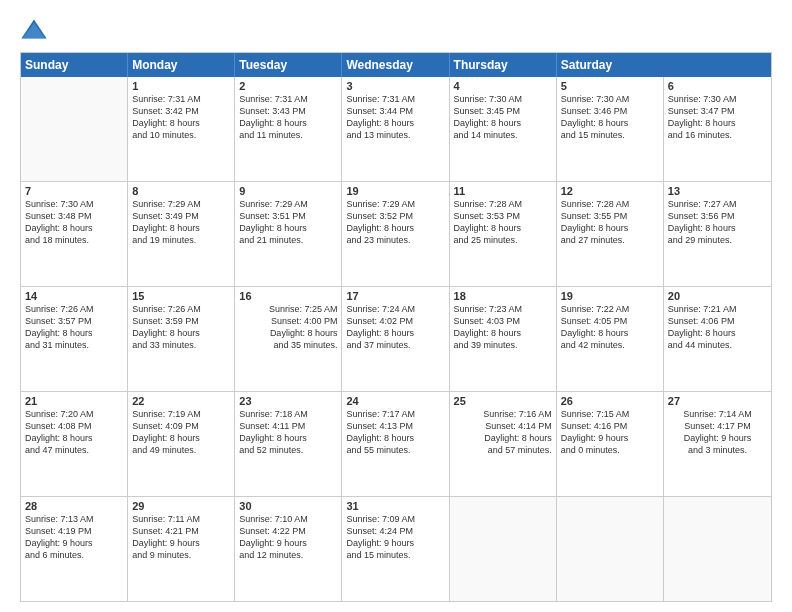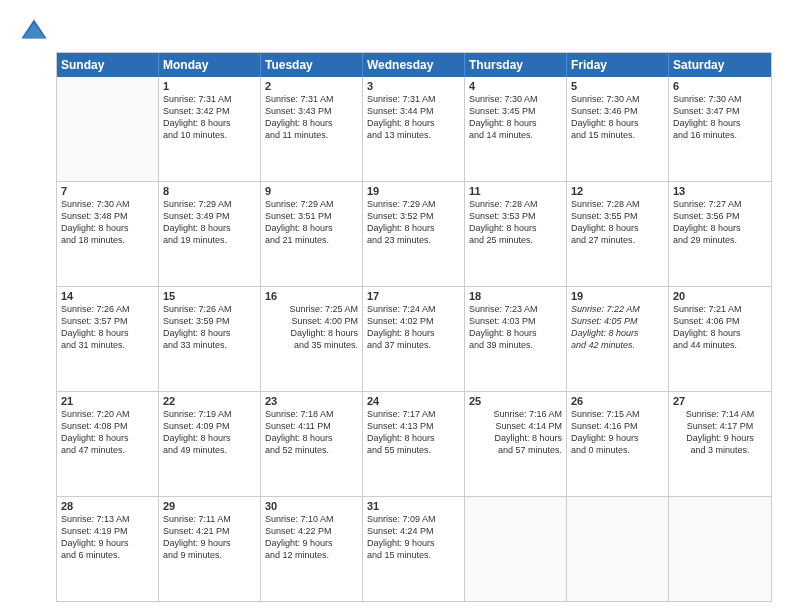--- a/index.html
+++ b/index.html
@@ -58,21 +58,20 @@
     }
     .title-location {
       font-size: 16px;
       color: #555;
     }
     .calendar {
       flex: 1;
       display: flex;
       flex-direction: column;
       border: 1px solid #ccc;
-      margin-left: 36px;
     }
     .cal-header {
       display: grid;
       grid-template-columns: repeat(7, 1fr);
       background: #2a6db5;
     }
     .cal-header-cell {
       color: #fff;
       font-size: 12px;
       font-weight: bold;
@@ -137,21 +136,20 @@
     </div>
   </div>
 
   <div class="calendar">
     <div class="cal-header">
     <div class="cal-header-cell">Sunday</div>
         <div class="cal-header-cell">Monday</div>
         <div class="cal-header-cell">Tuesday</div>
         <div class="cal-header-cell">Wednesday</div>
         <div class="cal-header-cell">Thursday</div>
-        <div class="cal-header-cell">Friday</div>
         <div class="cal-header-cell">Saturday</div>
       </div>
     <div class="cal-body">
     <div class="cal-row">
           <div class="cal-cell empty"></div>
           <div class="cal-cell">
             <span class="day-num">1</span>
             <div class="cell-text" style="white-space: pre-line;">Sunrise: 7:31 AM
 Sunset: 3:42 PM
 Daylight: 8 hours
@@ -275,21 +273,21 @@
           </div>
           <div class="cal-cell">
             <span class="day-num">18</span>
             <div class="cell-text" style="white-space: pre-line;">Sunrise: 7:23 AM
 Sunset: 4:03 PM
 Daylight: 8 hours
 and 39 minutes.</div>
           </div>
           <div class="cal-cell">
             <span class="day-num">19</span>
-            <div class="cell-text" style="white-space: pre-line; font-style: italic;">Sunrise: 7:22 AM
+            <div class="cell-text" style="white-space: pre-line;">Sunrise: 7:22 AM
 Sunset: 4:05 PM
 Daylight: 8 hours
 and 42 minutes.</div>
           </div>
           <div class="cal-cell">
             <span class="day-num">20</span>
             <div class="cell-text" style="white-space: pre-line;">Sunrise: 7:21 AM
 Sunset: 4:06 PM
 Daylight: 8 hours
 and 44 minutes.</div>

